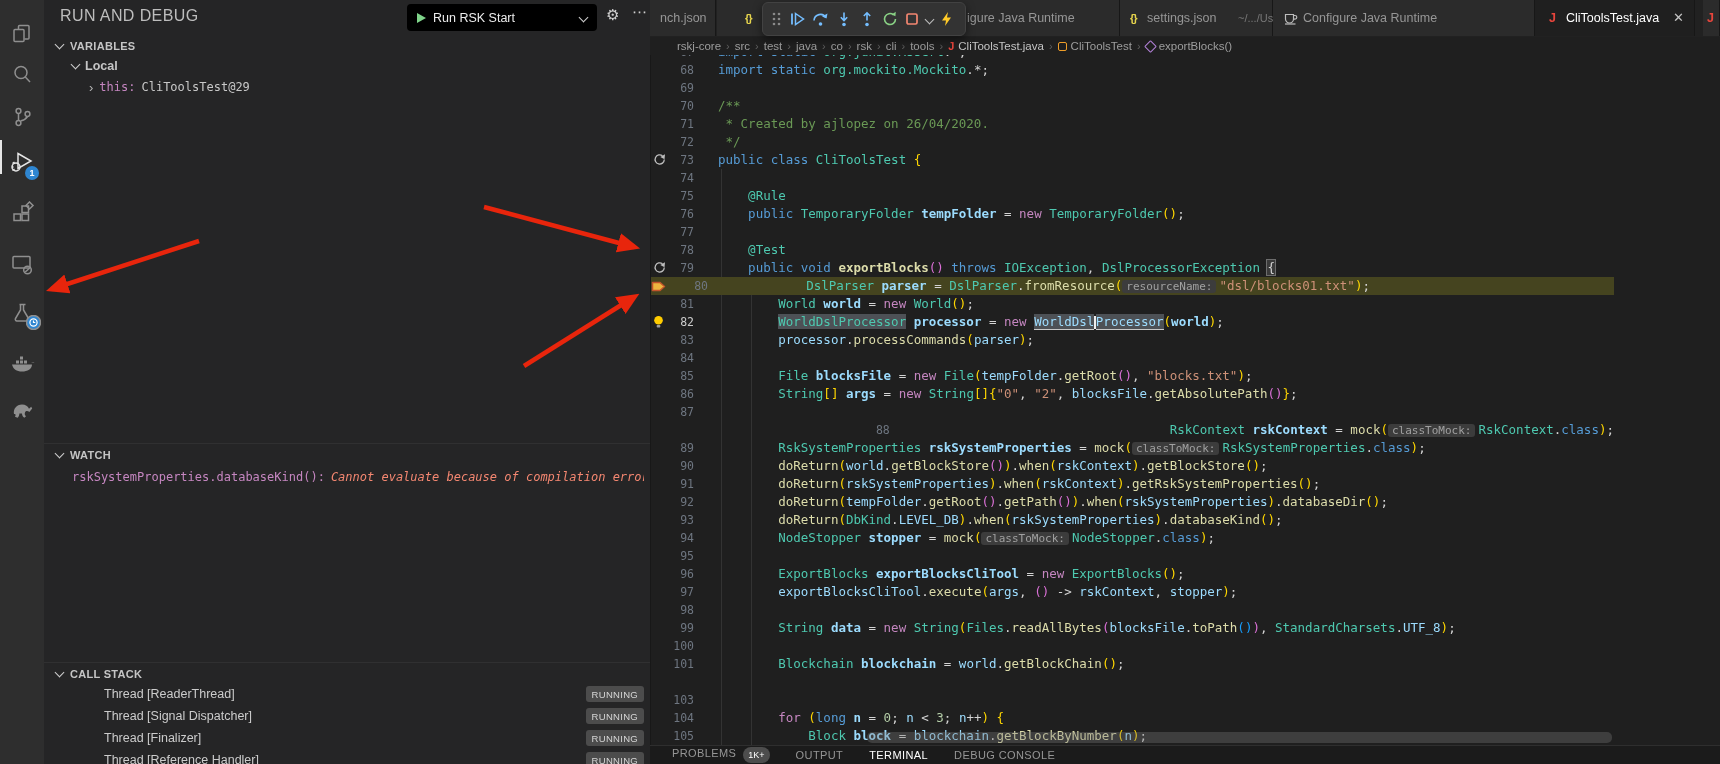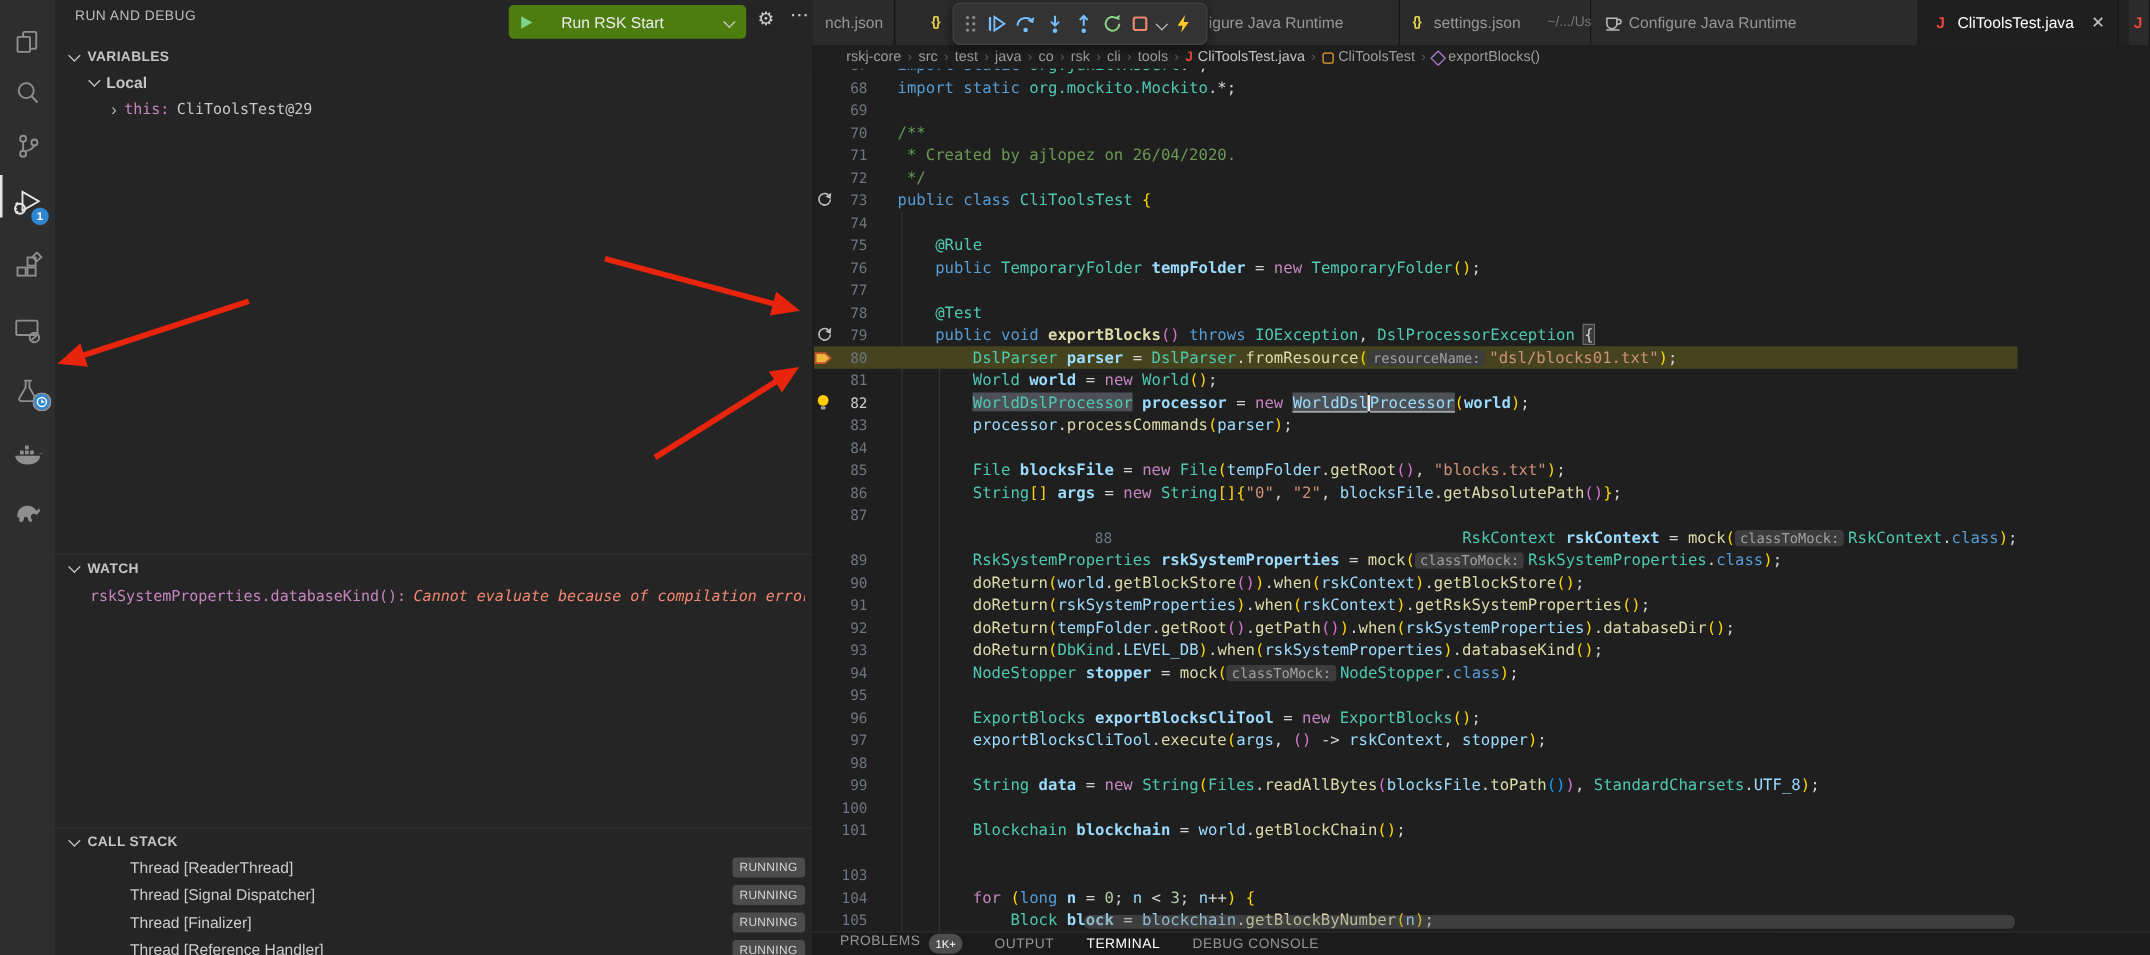--- a/index.html
+++ b/index.html
@@ -12,23 +12,23 @@
   .act-item{position:absolute;left:0;width:44px;height:44px;display:flex;align-items:center;justify-content:center;}
   .act-item svg{stroke:#8f8f8f;fill:none;stroke-width:1.5;}
   .act-item.filled svg{fill:#8f8f8f;stroke:none;}
   .act-item.active svg{stroke:#e6e6e6;}
   .act-active-bar{position:absolute;left:0;width:2px;background:#e6e6e6;}
   .act-badge{position:absolute;border-radius:50%;background:#2f86d1;color:#fff;
              font-size:9px;display:flex;align-items:center;justify-content:center;font-weight:bold;}
 
   
   #sidebar{left:44px;top:0;width:606px;height:764px;background:#252526;z-index:4;border-right:1px solid #181818;}
-  #sb-title{position:absolute;left:16px;top:7px;font-size:11px;color:#bdbdbd;letter-spacing:.4px;}
-  #run-btn{position:absolute;left:363px;top:4px;width:190px;height:27px;background:#4d7c0f;border-radius:4px;
-           display:flex;align-items:center;gap:23px;padding:0 10px;box-sizing:border-box;}
+  #sb-title{position:absolute;left:16px;top:7px;font-size:16px;color:#bdbdbd;letter-spacing:.4px;}
+  #run-btn{position:absolute;left:363px;top:4px;width:190px;height:27px;background:#000000;border-radius:4px;
+           display:flex;align-items:center;gap:7px;padding:0 10px;box-sizing:border-box;}
   #run-btn .play{width:0;height:0;border-left:9px solid #7fd48a;border-top:5.5px solid transparent;border-bottom:5.5px solid transparent;}
   #run-btn .lbl{color:#ececec;font-size:12.5px;flex:1;}
   .chev{width:6px;height:6px;border-left:1.4px solid #cfcfcf;border-bottom:1.4px solid #cfcfcf;transform:rotate(-45deg);display:inline-block;}
   #sb-gear{position:absolute;left:562px;top:6px;font-size:15px;color:#cfcfcf;}
   #sb-dots{position:absolute;left:588px;top:3px;font-size:15px;color:#cfcfcf;letter-spacing:1px;}
   .sec-head{position:absolute;left:12px;display:flex;align-items:center;gap:7px;font-size:11px;font-weight:bold;
             color:#c5c5c5;letter-spacing:.3px;height:20px;text-align:right;}
   .sec-head .chev{margin-top:-3px;}
   .sb-divider{position:absolute;left:0;width:606px;height:1px;background:#303031;}
   .tree-row{position:absolute;font-size:12.5px;color:#c5c5c5;height:20px;display:flex;align-items:center;gap:6px;}
@@ -62,21 +62,21 @@
   #breadcrumb .sep{color:#5f5f5f;font-size:11px;padding:0 1px;}
   .bc-j{color:#e8453c;font-weight:bold;font-size:11px;}
   .bc-sym{width:9px;height:9px;display:inline-block;box-sizing:border-box;}
   .bc-class{border:1.4px solid #ee9d28;border-radius:2px;}
   .bc-method{border:1.4px solid #b180d7;transform:rotate(45deg);border-radius:1px;}
 
   
   #code{left:650px;top:43px;width:964px;height:720px;z-index:2;}
   .code-row{position:absolute;left:0;width:964px;height:18px;display:flex;align-items:center;
             font-family:"DejaVu Sans Mono",monospace;font-size:12.5px;line-height:18px;}
-  .code-row.cur{background:#45441f;}
+  .code-row.cur{background:#45441f;gap:14px;}
   .gut-mark{width:17px;flex:none;display:flex;justify-content:center;align-items:center;}
   .gut-num{width:27px;flex:none;text-align:right;color:#6e7681;font-size:11.5px;}
   .gut-num.hl{color:#cccccc;}
   .code-text{padding-left:24px;white-space:pre;}
   .guide{position:absolute;width:1px;background:#333333;}
   .tk-k{color:#569cd6}.tk-kc{color:#c586c0}.tk-t{color:#4ec9b0}.tk-m{color:#dcdcaa}
   .tk-md{color:#dcdcaa;font-weight:bold}.tk-v{color:#9cdcfe}.tk-vd{color:#9cdcfe;font-weight:bold}
   .tk-s{color:#ce9178}.tk-c{color:#6a9955}.tk-nm{color:#b5cea8}.tk-p{color:#d4d4d4}
   .tk-b1{color:#ffd700}.tk-b2{color:#da70d6}.tk-b3{color:#179fff}
   .tk-bm{color:#d4d4d4;outline:1px solid #6d6d6d;background:#3a3a3a}

